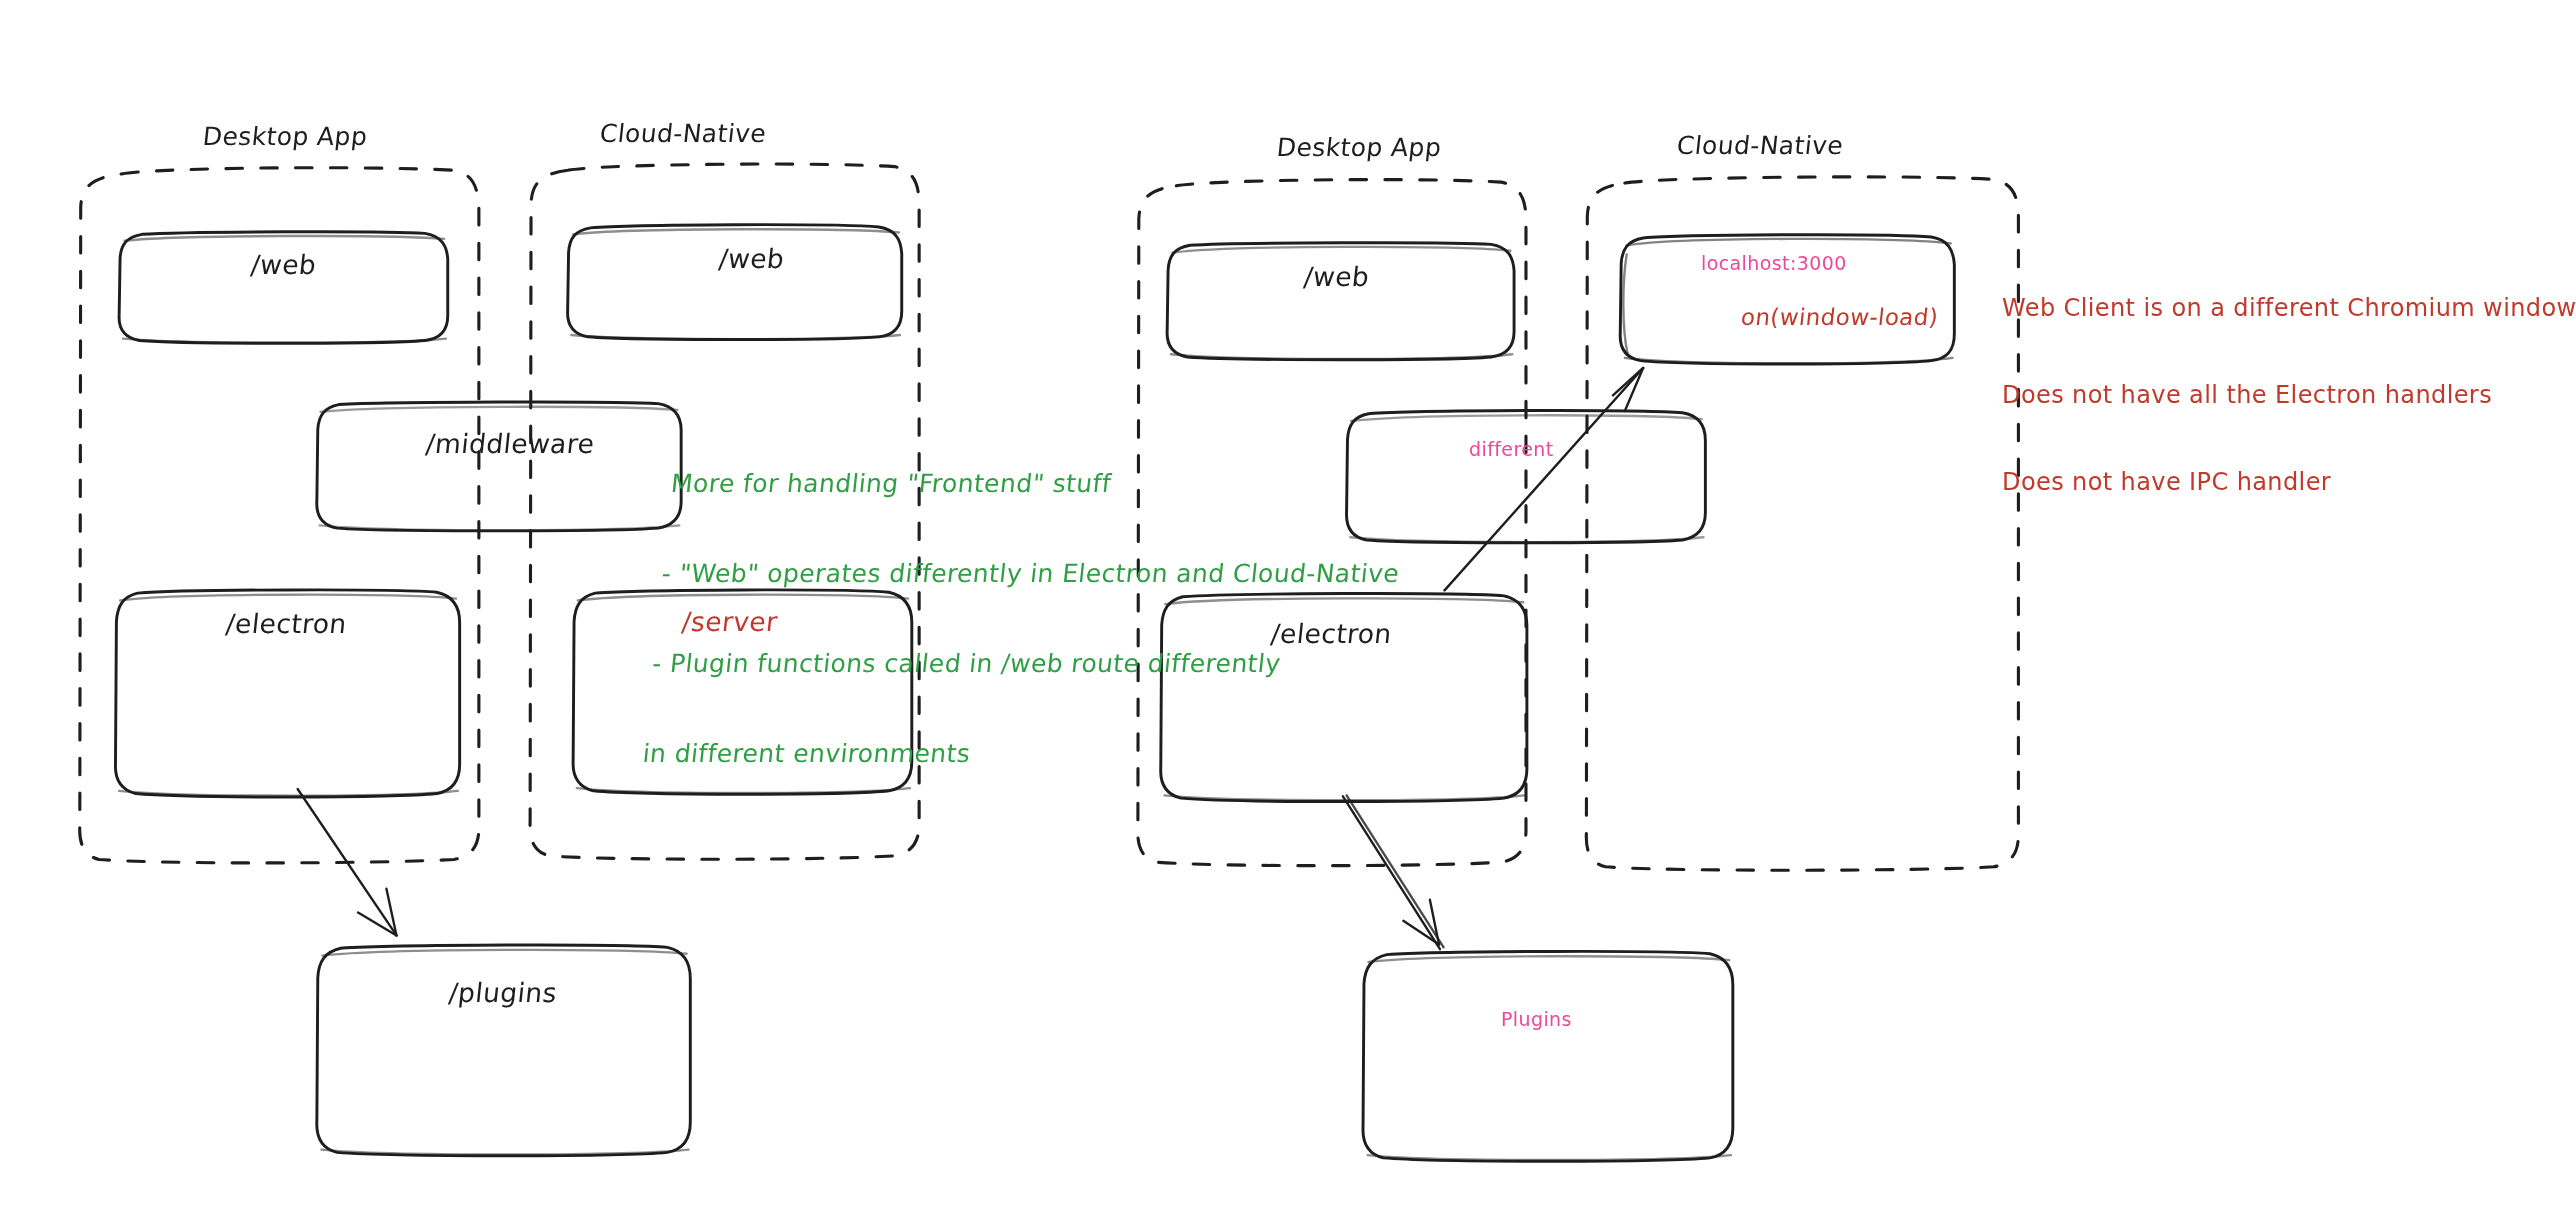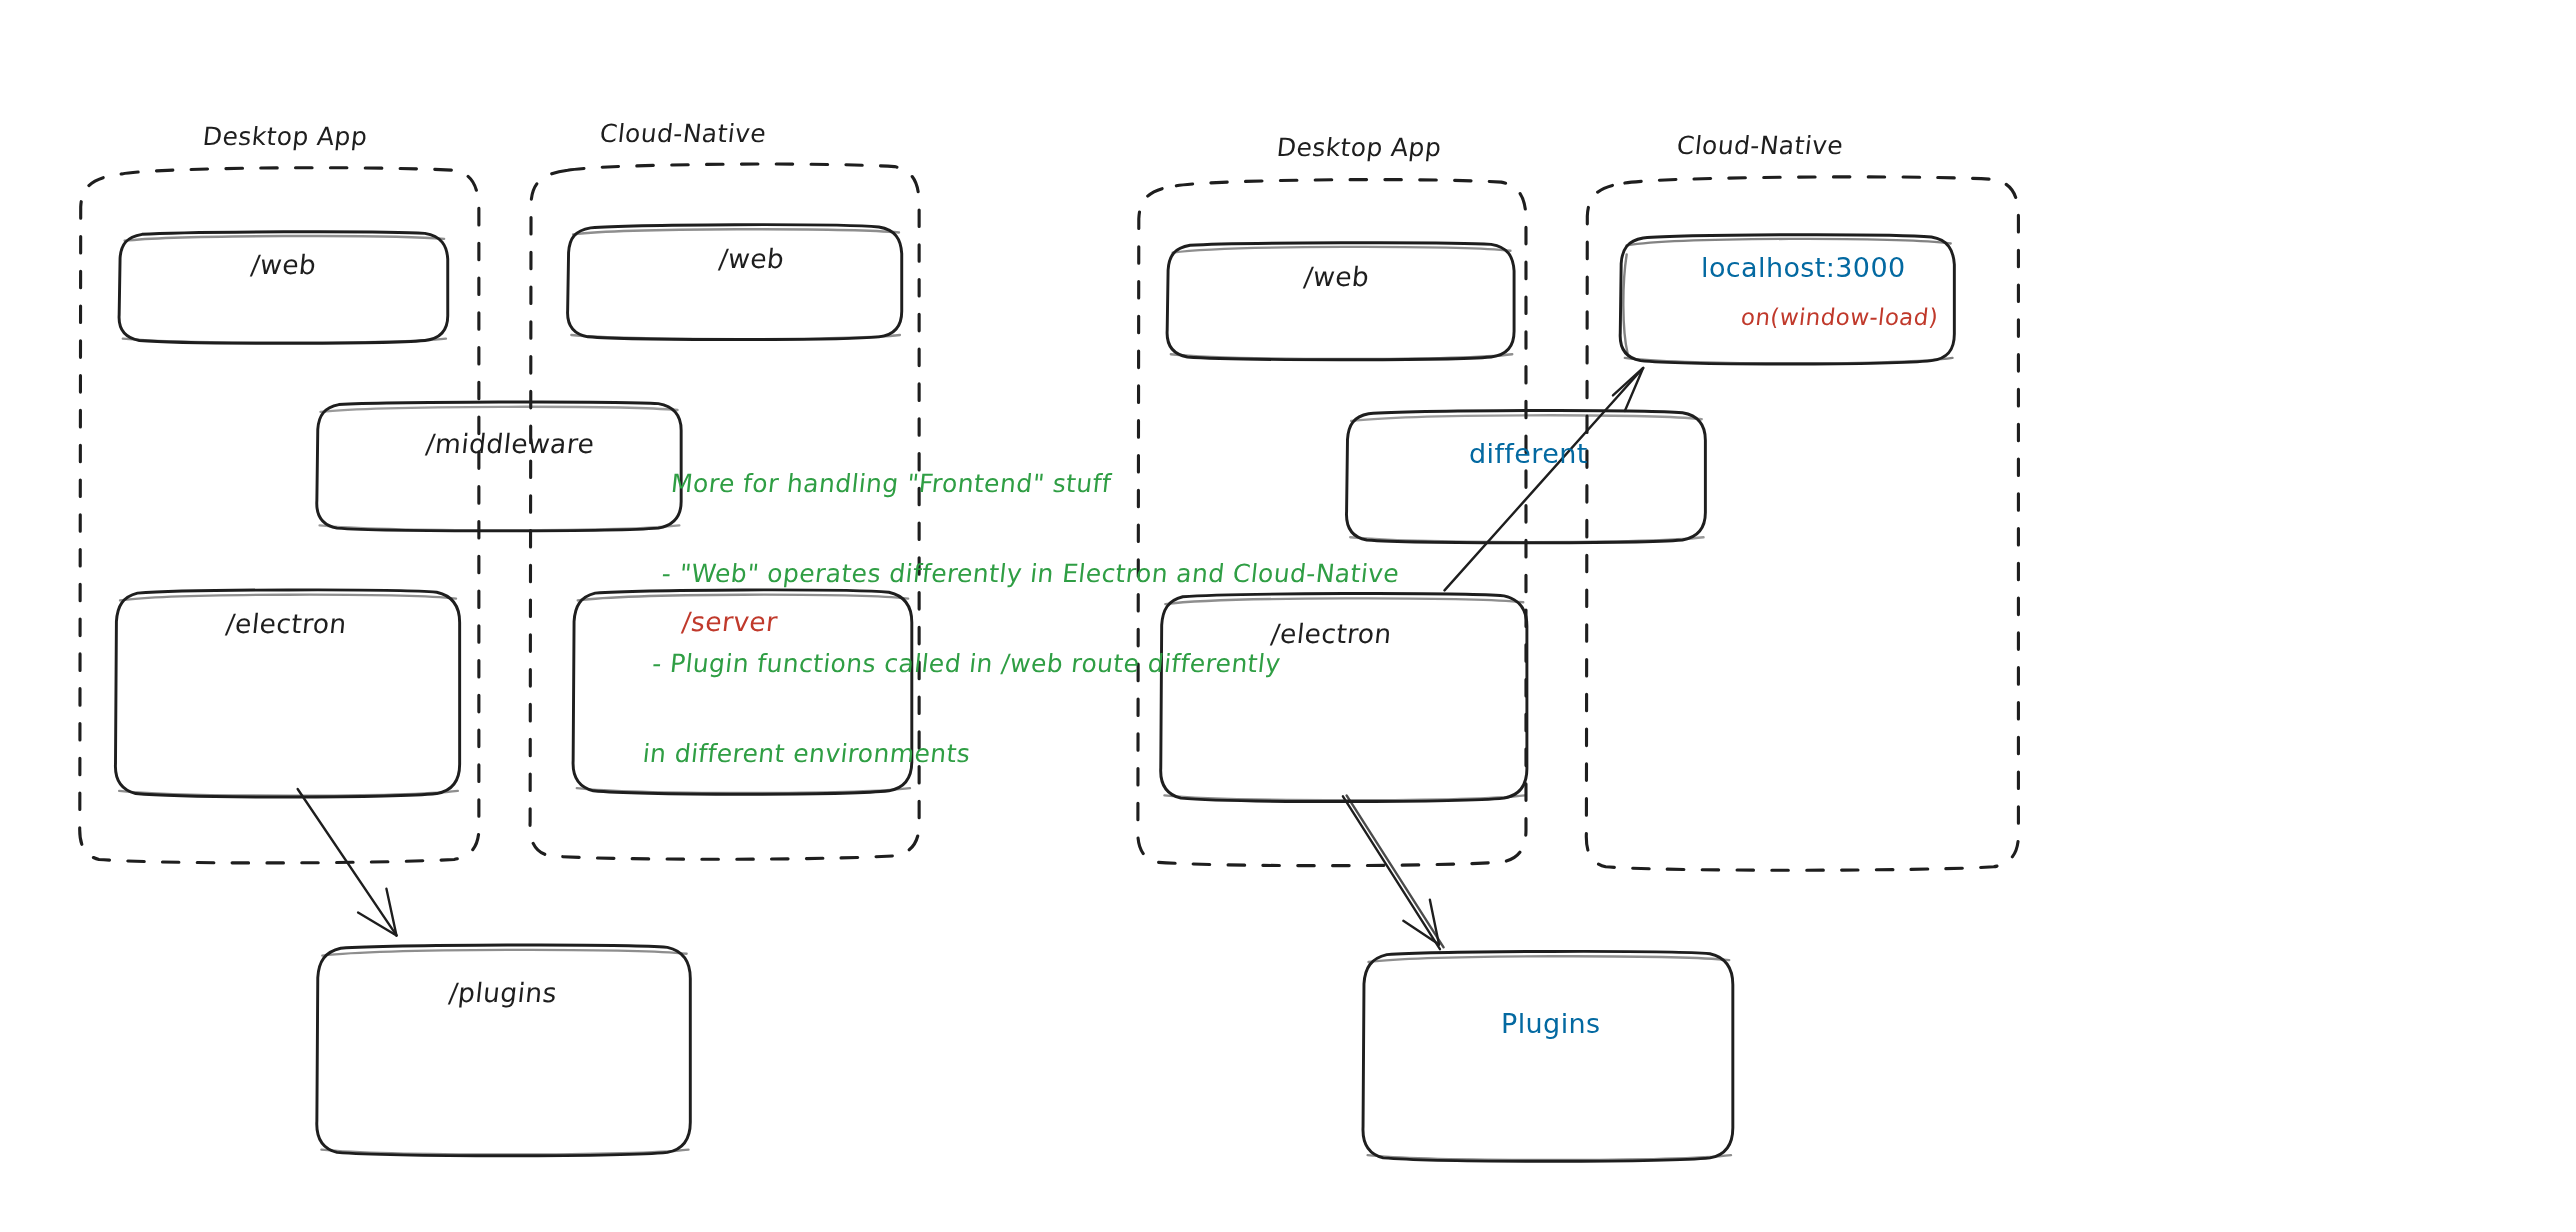--- a/index.html
+++ b/index.html
@@ -56,22 +56,22 @@
     font-size: 25px;
     transform: skewX(-6deg);
     color: #1e1e1e;
   }
   .node-label {
     font-size: 26.5px;
     transform: skewX(-6deg);
     color: #1e1e1e;
   }
   .node-label-plain {
-    font-size: 27px;
-    color: #0369a1;
+    font-size: 19px;
+    color: #ec4899;
   }
   .note-green {
     font-size: 25px;
     line-height: 30px;
     color: #2f9e44;
     transform: skewX(-6deg);
   }
   .note-red {
     font-size: 24px;
     line-height: 29px;
@@ -265,15 +265,20 @@
   <div class="lbl node-label-plain" style="left:1701px; top:252px;">localhost:3000</div>
 
   <div class="lbl sub-red" style="left:1741px; top:304px;">on(window-load)</div>
 
   <div class="lbl node-label-plain" style="left:1469px; top:438px;">different</div>
 
   <div class="lbl node-label" style="left:1271px; top:618px;">/electron</div>
 
   <div class="lbl node-label-plain" style="left:1501px; top:1008px;">Plugins</div>
 
+  <div class="lbl note-red" style="left:2002px; top:236px;">
+    <div>Web Client is on a different Chromium window</div>
+    <div>Does not have all the Electron handlers</div>
+    <div>Does not have IPC handler</div>
+  </div>
 
 </div>
 
 
 </body></html>

